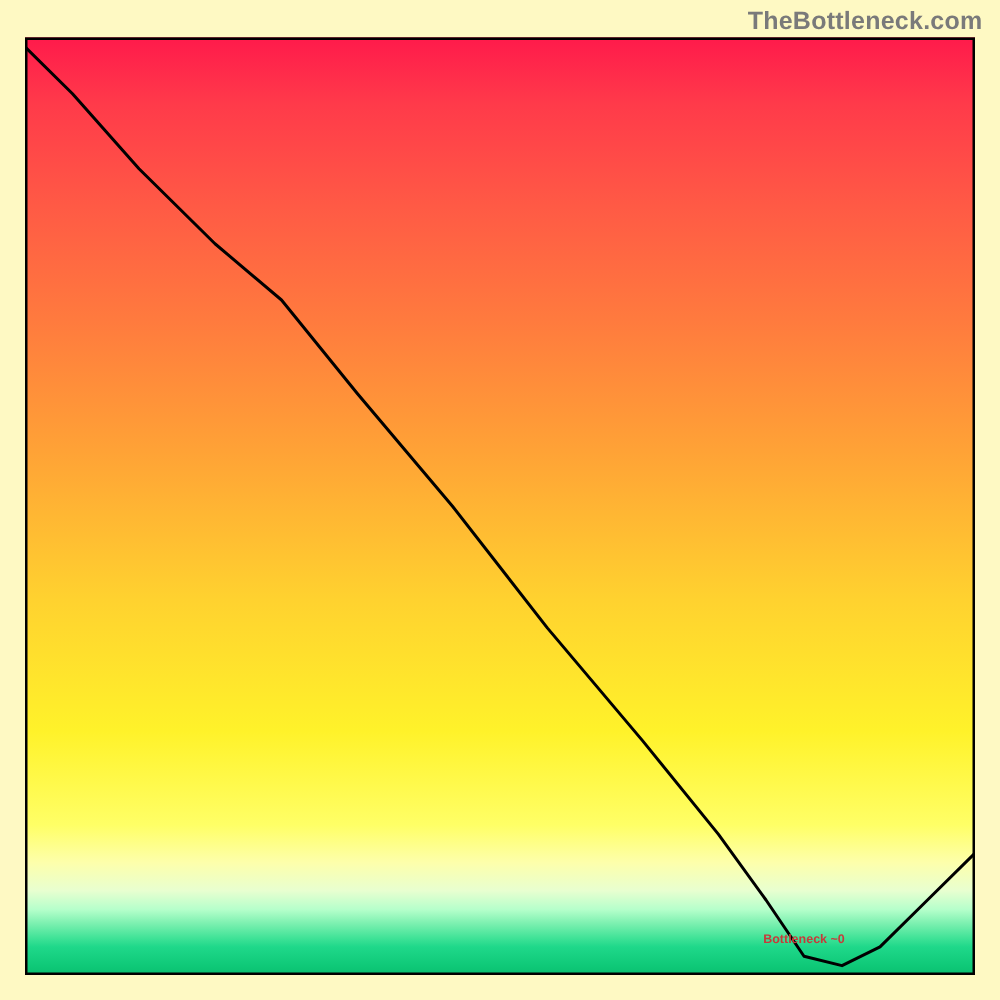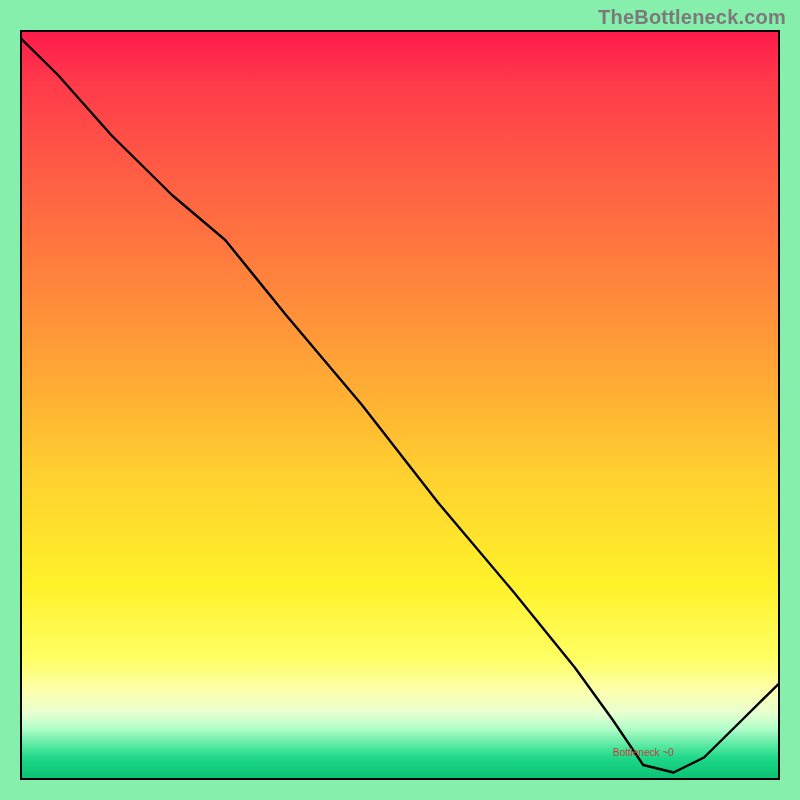--- a/index.html
+++ b/index.html
@@ -1,17 +1,17 @@
 <!DOCTYPE html>
 <html><head>
 <meta charset="utf-8">
 <style>
   * { margin: 0; padding: 0; box-sizing: border-box; }
   html, body { width: 800px; height: 800px; background: #000; overflow: hidden; }
-  .stage { position: relative; width: 800px; height: 800px; background: #86efac; }
+  .stage { position: relative; width: 800px; height: 800px; background: #fef9c3; }
   .watermark {
     position: absolute;
     top: 6px;
     right: 14px;
     font-family: Arial, Helvetica, sans-serif;
     font-size: 20px;
     font-weight: 600;
     color: #7a7a7a;
     letter-spacing: 0.2px;
   }
@@ -57,21 +57,21 @@
     position: absolute;
     inset: 0;
     width: 100%;
     height: 100%;
     pointer-events: none;
   }
   .annot {
     position: absolute;
     font-family: Arial, Helvetica, sans-serif;
     font-size: 10px;
-    font-weight: 400;
+    font-weight: 700;
     color: #c73a3a;
     white-space: nowrap;
     transform: translate(-50%, -50%);
   }
 </style>
 </head>
 <body>
 
 <div class="stage">
   <div class="watermark">TheBottleneck.com</div>

